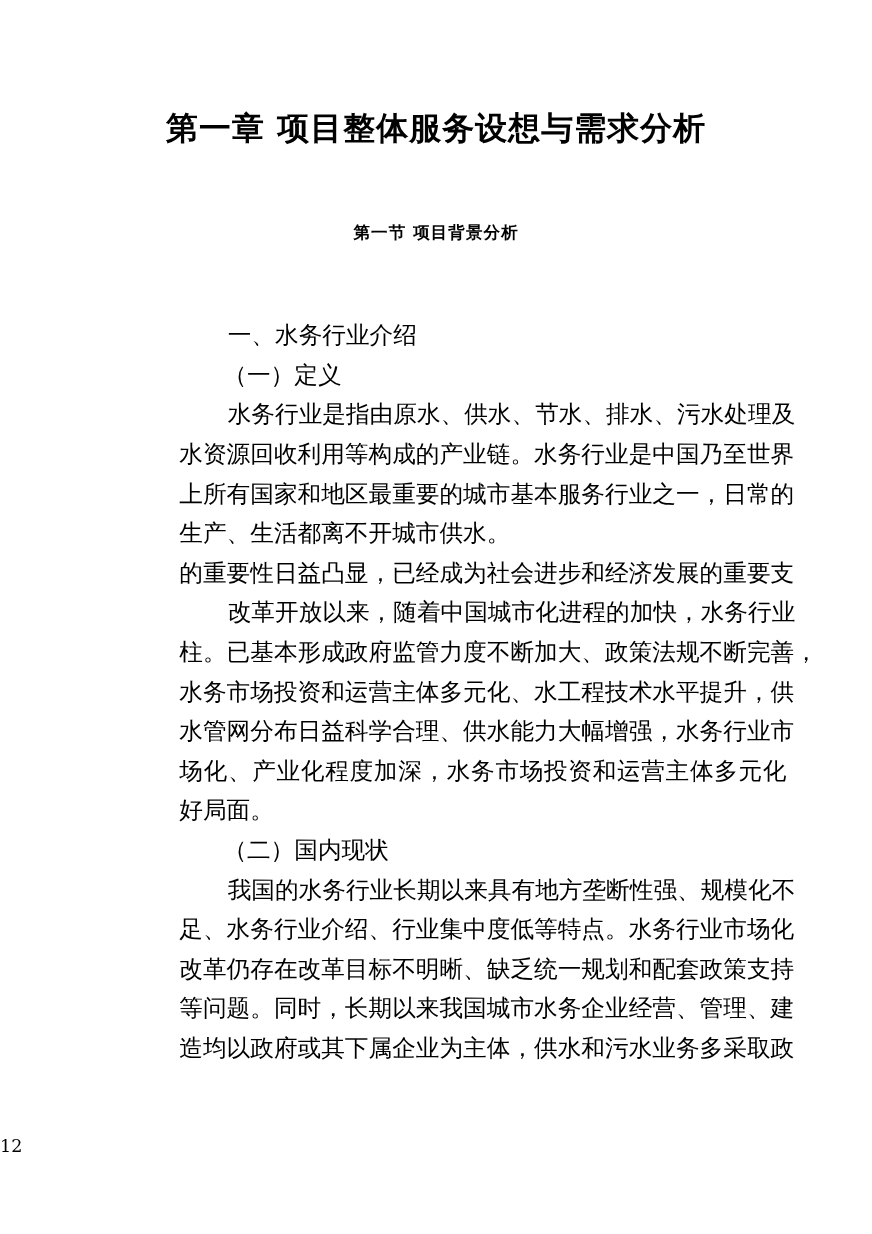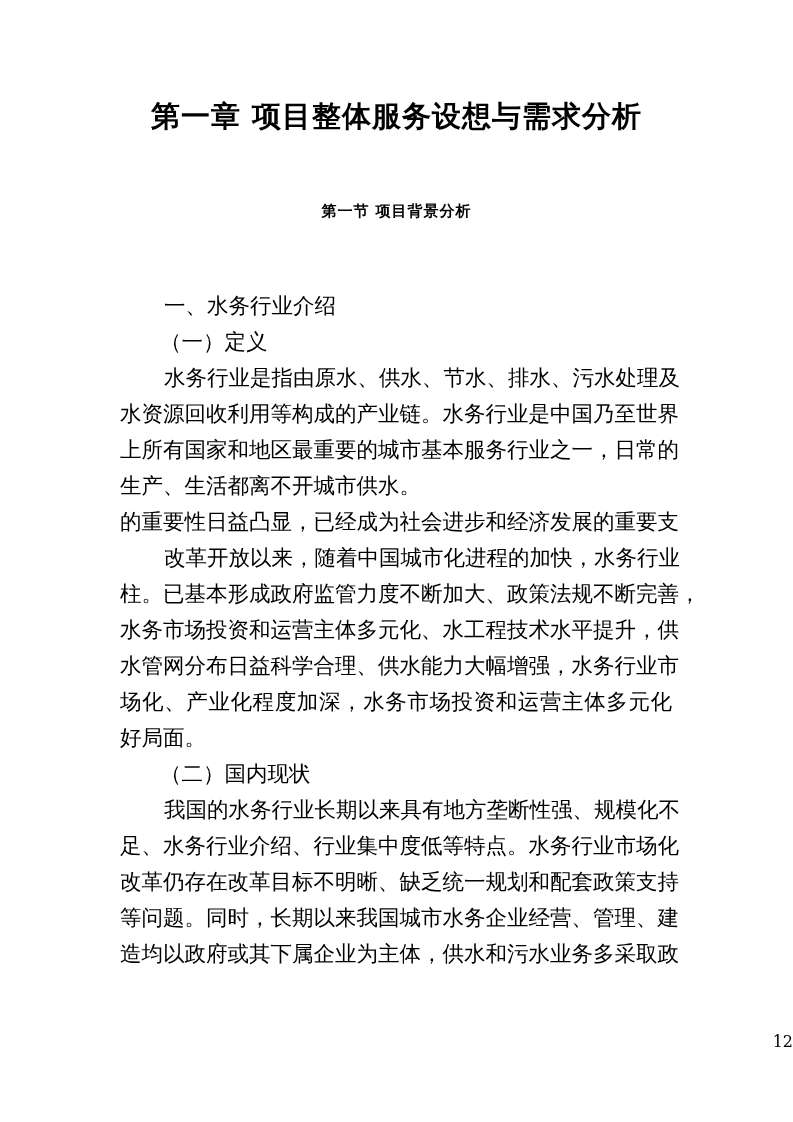--- a/index.html
+++ b/index.html
@@ -12,26 +12,26 @@
     }
     .section-title {
       position: absolute; left: 0; width: 793px; top: 195px;
       text-align: center; font-family: "DejaVu Sans", sans-serif; font-weight: bold;
       font-size: 15px; letter-spacing: 1px; line-height: 32px;
     }
     .body-block {
       position: absolute; left: 120px; top: 288px; width: 560px;
       font-family: "DejaVu Serif", serif; font-size: 21.5px; line-height: 36px;
     }
-    .line { white-space: nowrap; height: 36px; text-align: justify; text-align-last: justify; width: 552px; }
+    .line { white-space: nowrap; height: 36px; text-align: justify; text-align-last: justify; width: 552px; margin-left: 43px; }
     .line.last { text-align-last: left; }
     .indent { padding-left: 44px; width: 508px; }
     .heading-line { text-align-last: left; }
     .page-number {
-      position: absolute; left: 0; width: 793px; top: 1032px; text-align: right;
+      position: absolute; left: 0; width: 793px; top: 1032px; text-align: left;
       font-family: "DejaVu Serif", serif; font-size: 16px;
     }
   </style>
 </head>
 <body>
 
 <div class="page">
   <div class="chapter-title">第一章  项目整体服务设想与需求分析</div>
   <div class="section-title">第一节  项目背景分析</div>
 

